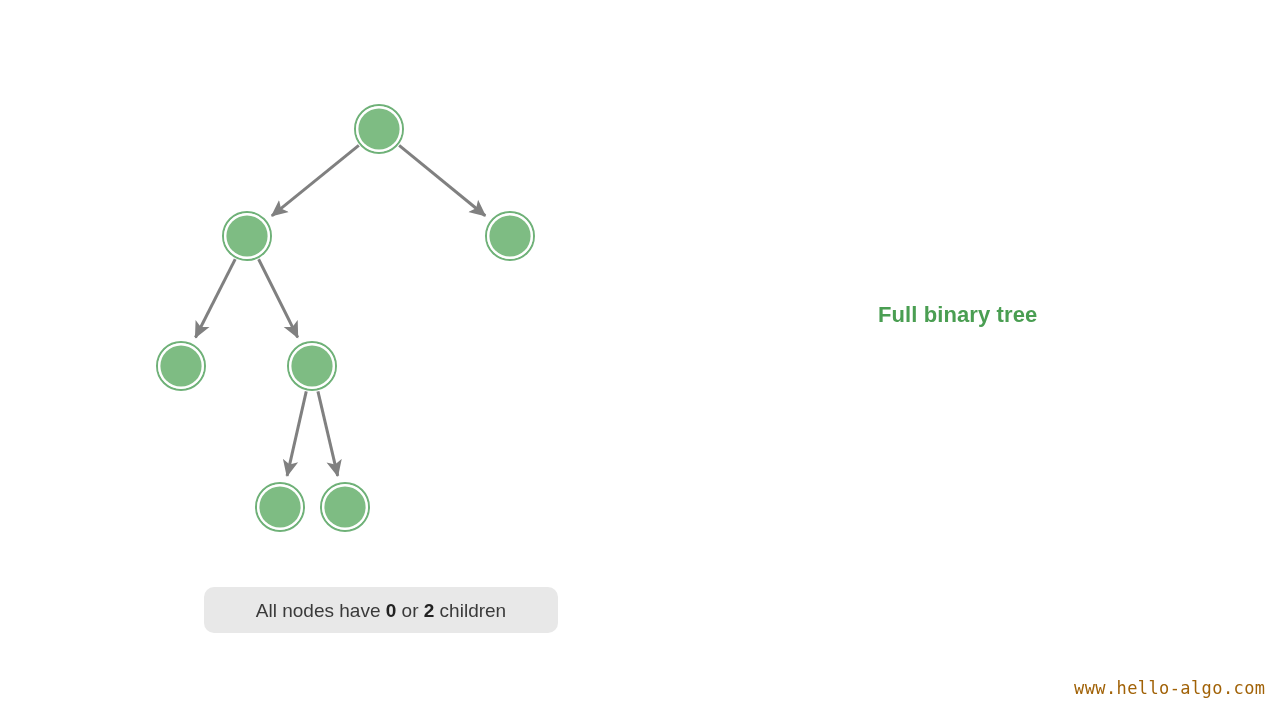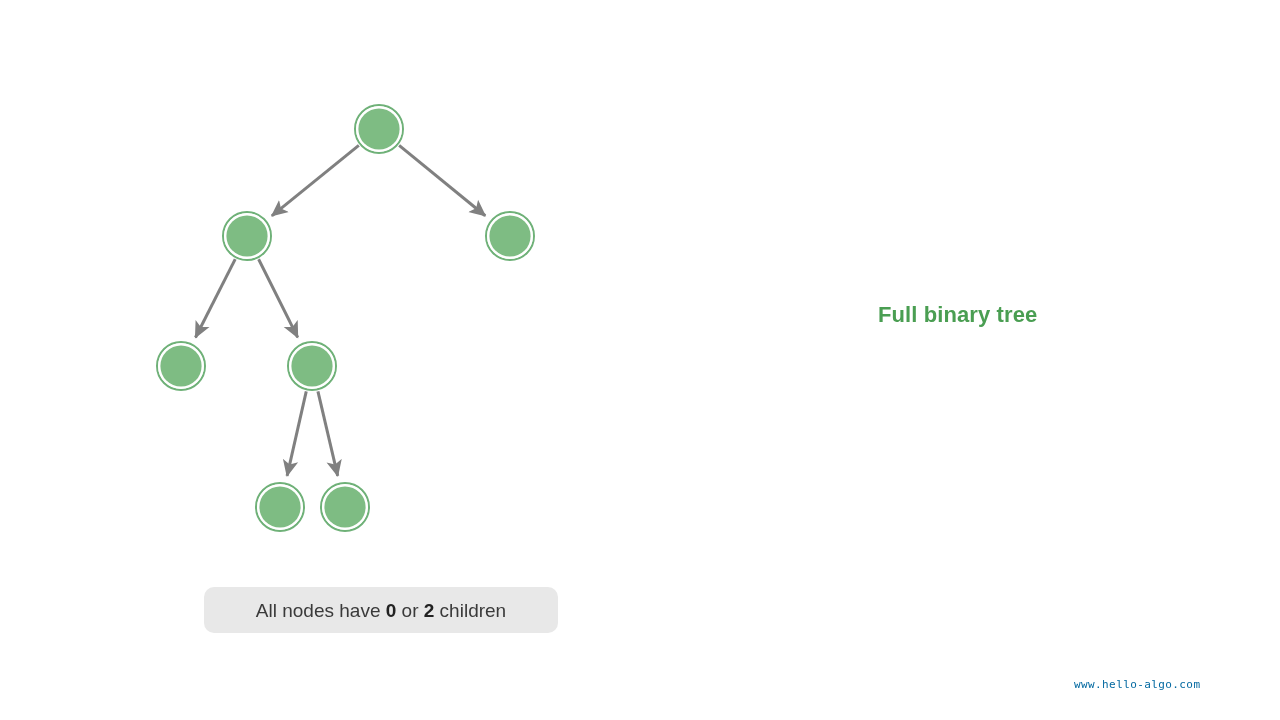--- a/index.html
+++ b/index.html
@@ -60,22 +60,22 @@
   }
   .caption-text b {
     font-weight: bold;
     color: #222222;
   }
   .watermark {
     position: absolute;
     left: 1074px;
     top: 678px;
     font-family: "DejaVu Sans Mono", monospace;
-    font-size: 11px;
-    color: #0369a1;
+    font-size: 17px;
+    color: #a16207;
     letter-spacing: 0.4px;
     white-space: nowrap;
   }
 </style>
 </head>
 <body>
 
 <div id="stage">
 
   <svg id="tree-svg" viewBox="0 0 1280 720" xmlns="http://www.w3.org/2000/svg">

